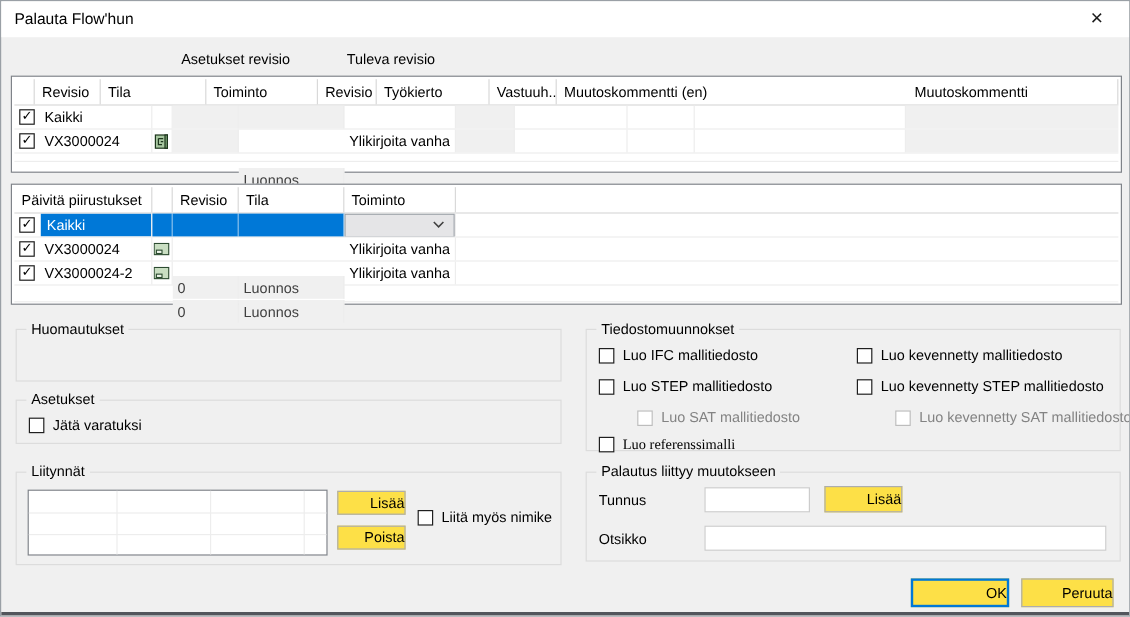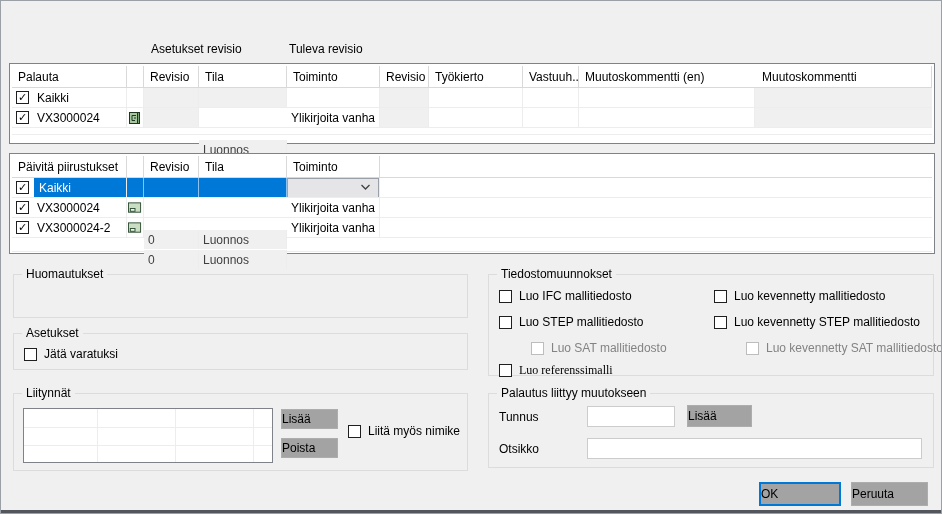--- a/index.html
+++ b/index.html
@@ -45,38 +45,43 @@
   .combo{width:100%;height:20px;background:#e5e5e7;border:1px solid #9aa0a7;
          display:flex;align-items:center;justify-content:flex-end;padding-right:7px;}
   
   .group{position:absolute;border:1px solid #dcdcdc;}
   .glabel{position:absolute;top:-8px;left:8px;background:#f0f0f0;padding:0 4px;}
   
   .conn-table{position:absolute;left:22px;top:407px;width:250px;height:55px;background:#fff;border:1px solid #7f8389;}
   .vline{position:absolute;top:0;bottom:0;width:1px;background:#ededed;}
   .hline{position:absolute;left:0;right:0;height:1px;background:#ededed;}
   
-  .btn{position:absolute;background:#a3a3a3;border:1px solid #adadad;
-       display:flex;align-items:center;justify-content:flex-start;font-family:inherit;font-size:12px;}
+  .btn{position:absolute;background:#fde047;border:1px solid #adadad;
+       display:flex;align-items:center;justify-content:flex-end;font-family:inherit;font-size:12px;}
   .btn.default{border:2px solid #0078d7;}
   .tfield{position:absolute;background:#fff;border:1px solid #cccccc;font-family:inherit;font-size:12px;padding:0 4px;}
   .flabel{position:absolute;}
 </style>
 </head>
 <body>
 
 <div class="dialog">
 
+  <div class="titlebar">
+    <div class="title">Palauta Flow'hun</div>
+    <div class="close-btn">
+      <span>×</span>
+    </div>
+  </div>
 
   <div class="rev-label" style="left:150px">Asetukset revisio</div>
   <div class="rev-label" style="left:288px">Tuleva revisio</div>
 
   <div class="lv" style="left:8px;top:62px;width:926px;height:81px;">
     <div class="lv-head">
-      <div class="hc w-name">Palauta</div>
       <div class="hc w-icon"></div>
       <div class="hc w-rev">Revisio</div>
       <div class="hc w-tila">Tila</div>
       <div class="hc w-toim">Toiminto</div>
       <div class="hc w-rev2">Revisio</div>
       <div class="hc w-tyo">Työkierto</div>
       <div class="hc w-vas">Vastuuh...</div>
       <div class="hc w-fill">Muutoskommentti (en)</div>
       <div class="hc w-mk">Muutoskommentti</div>
     </div>

